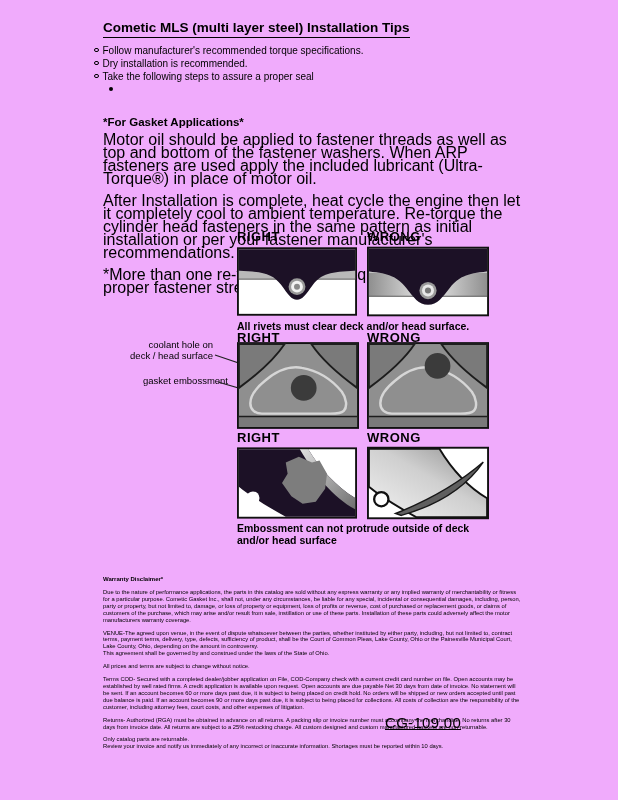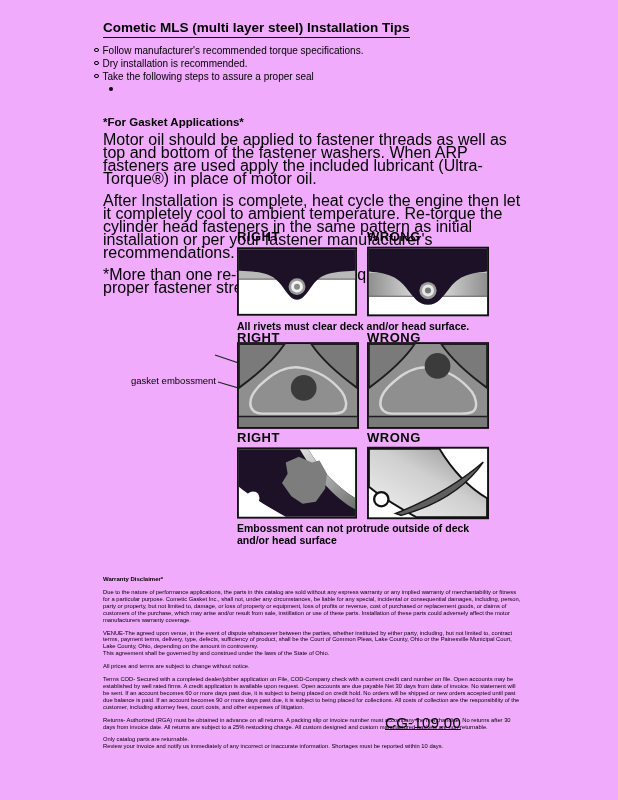--- a/index.html
+++ b/index.html
@@ -40,21 +40,21 @@
   .fig-label { font-size:13px; font-weight:bold; text-align:left; letter-spacing:.5px; }
   .fig-label.l { width:120px; }
   .fig-label.r { width:122px; margin-left:10px; }
   .fig-panels { display:flex; margin-top:1px; }
   .fig-panels svg { display:block; }
   .panel-gap { width:10px; flex:none; }
   .fig-caption { font-size:10.5px; font-weight:bold; margin-top:3px; white-space:pre-line; line-height:11.5px; }
   .fig2-wrap { position:absolute; top:330px; left:100px; width:430px; height:104px; }
   .ann { position:absolute; font-size:9.5px; line-height:10.5px; text-align:right; white-space:pre-line; }
   .ann1 { top:10px; left:0; width:113px; }
-  .ann2 { top:46px; left:0; width:116px; }
+  .ann2 { top:46px; left:12px; width:116px; }
   .pointer-svg { position:absolute; top:0; left:0; }
   .fig2-panel { position:absolute; top:12px; }
   .fig2-panel.l { left:137px; }
   .fig2-panel.r { left:267px; }
   .fig2-caption { position:absolute; top:99px; left:137px; width:252px;
     font-size:10.5px; font-weight:bold; text-align:center; }
   
   .disclaimer { position:absolute; top:576px; left:103px; width:420px; }
   .disclaimer h3 { font-size:6px; font-weight:bold; margin-bottom:7px; }
   .disclaimer p { font-size:5.8px; line-height:6.9px; margin-bottom:6px; white-space:pre-line; }
@@ -126,20 +126,22 @@
       </svg>
     </div>
     <div class="fig-caption">All rivets must clear deck and/or head surface.</div>
   </div>
 
   <div class="fig2-wrap">
     <div class="fig-labels" style="position:absolute; top:0; left:137px;">
       <span class="fig-label l">RIGHT</span>
       <span class="fig-label r">WRONG</span>
     </div>
+    <div class="ann ann1">coolant hole on
+deck / head surface</div>
     <div class="ann ann2">gasket embossment</div>
     <svg class="pointer-svg" width="430" height="104">
       <line x1="115" y1="25" x2="198" y2="53" stroke="#222" stroke-width="1.2"></line>
       <line x1="118" y1="52" x2="162" y2="65" stroke="#222" stroke-width="1.2"></line>
     </svg>
     <svg class="fig2-panel l" width="122" height="87" viewBox="0 0 128 91">
       <rect x="1" y="1" width="126" height="89" fill="#8f8f8f" stroke="#111" stroke-width="2"></rect>
       <path d="M2,48 C24,32 40,17 50,2 L2,2 Z" fill="#7a7a7a" stroke="#1d1d1d" stroke-width="2"></path>
       <path d="M126,48 C104,32 88,17 78,2 L126,2 Z" fill="#7a7a7a" stroke="#1d1d1d" stroke-width="2"></path>
       <rect x="2" y="78" width="124" height="11" fill="#7a7a7a"></rect>

